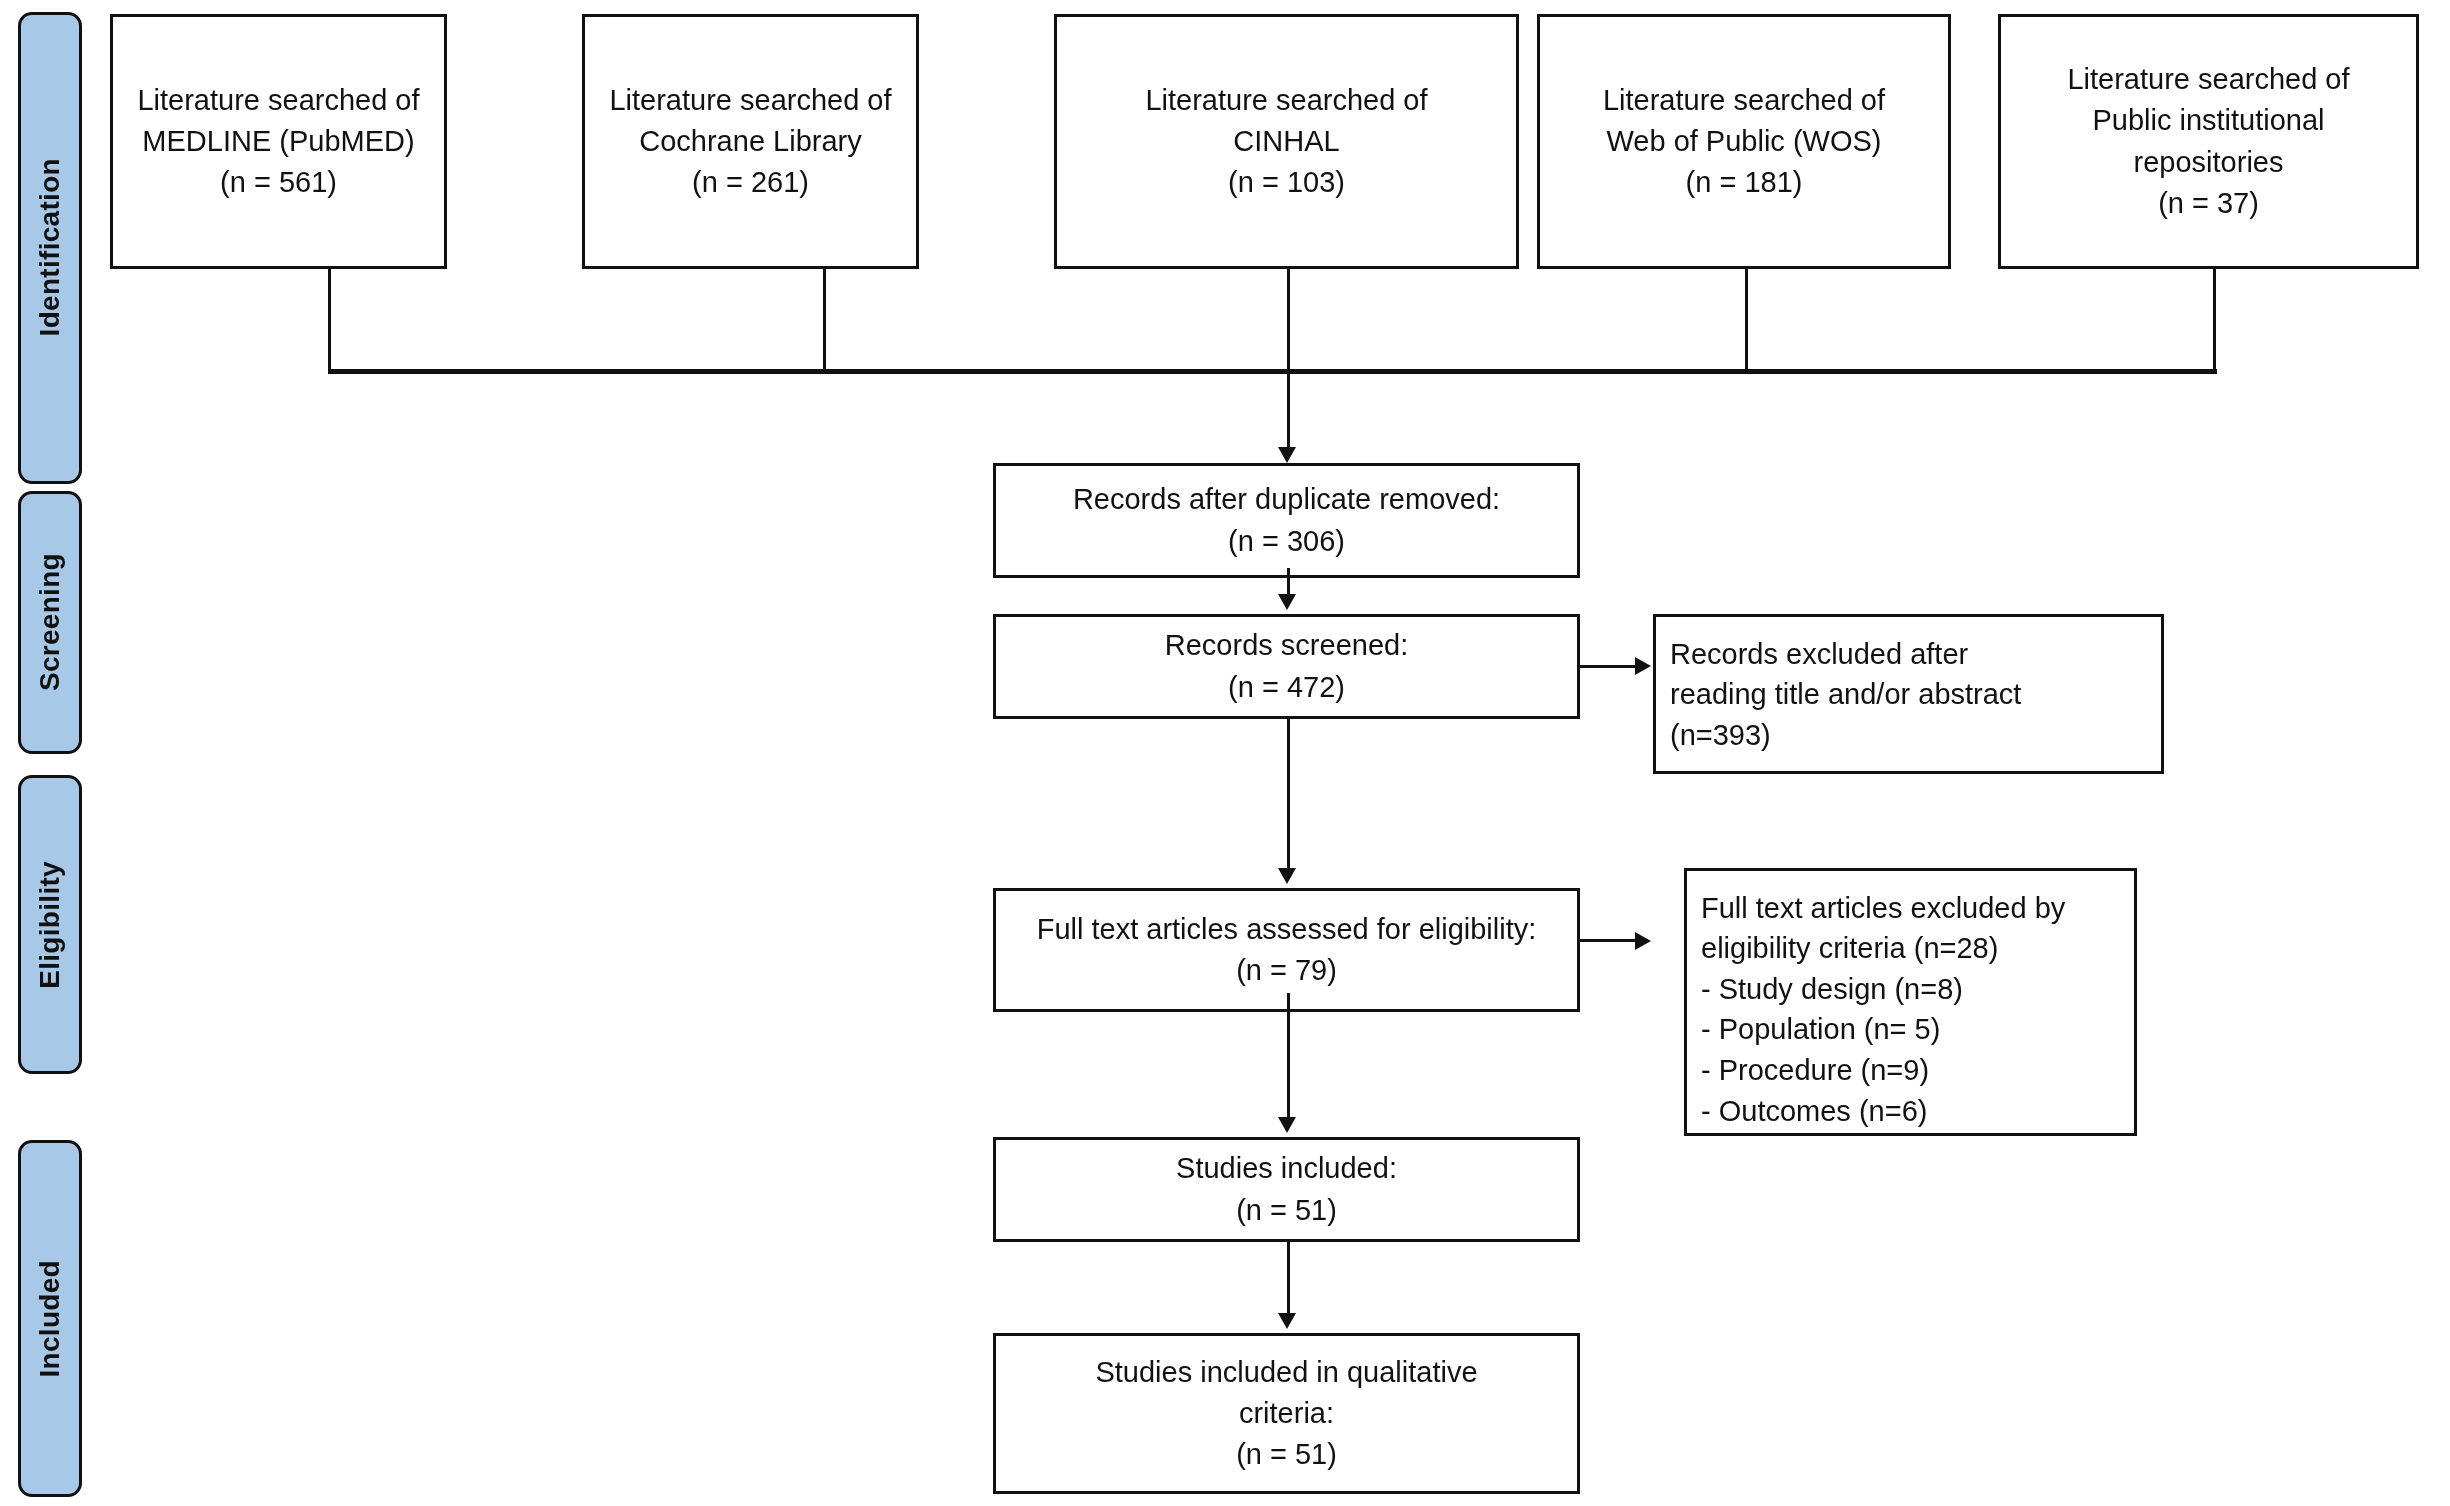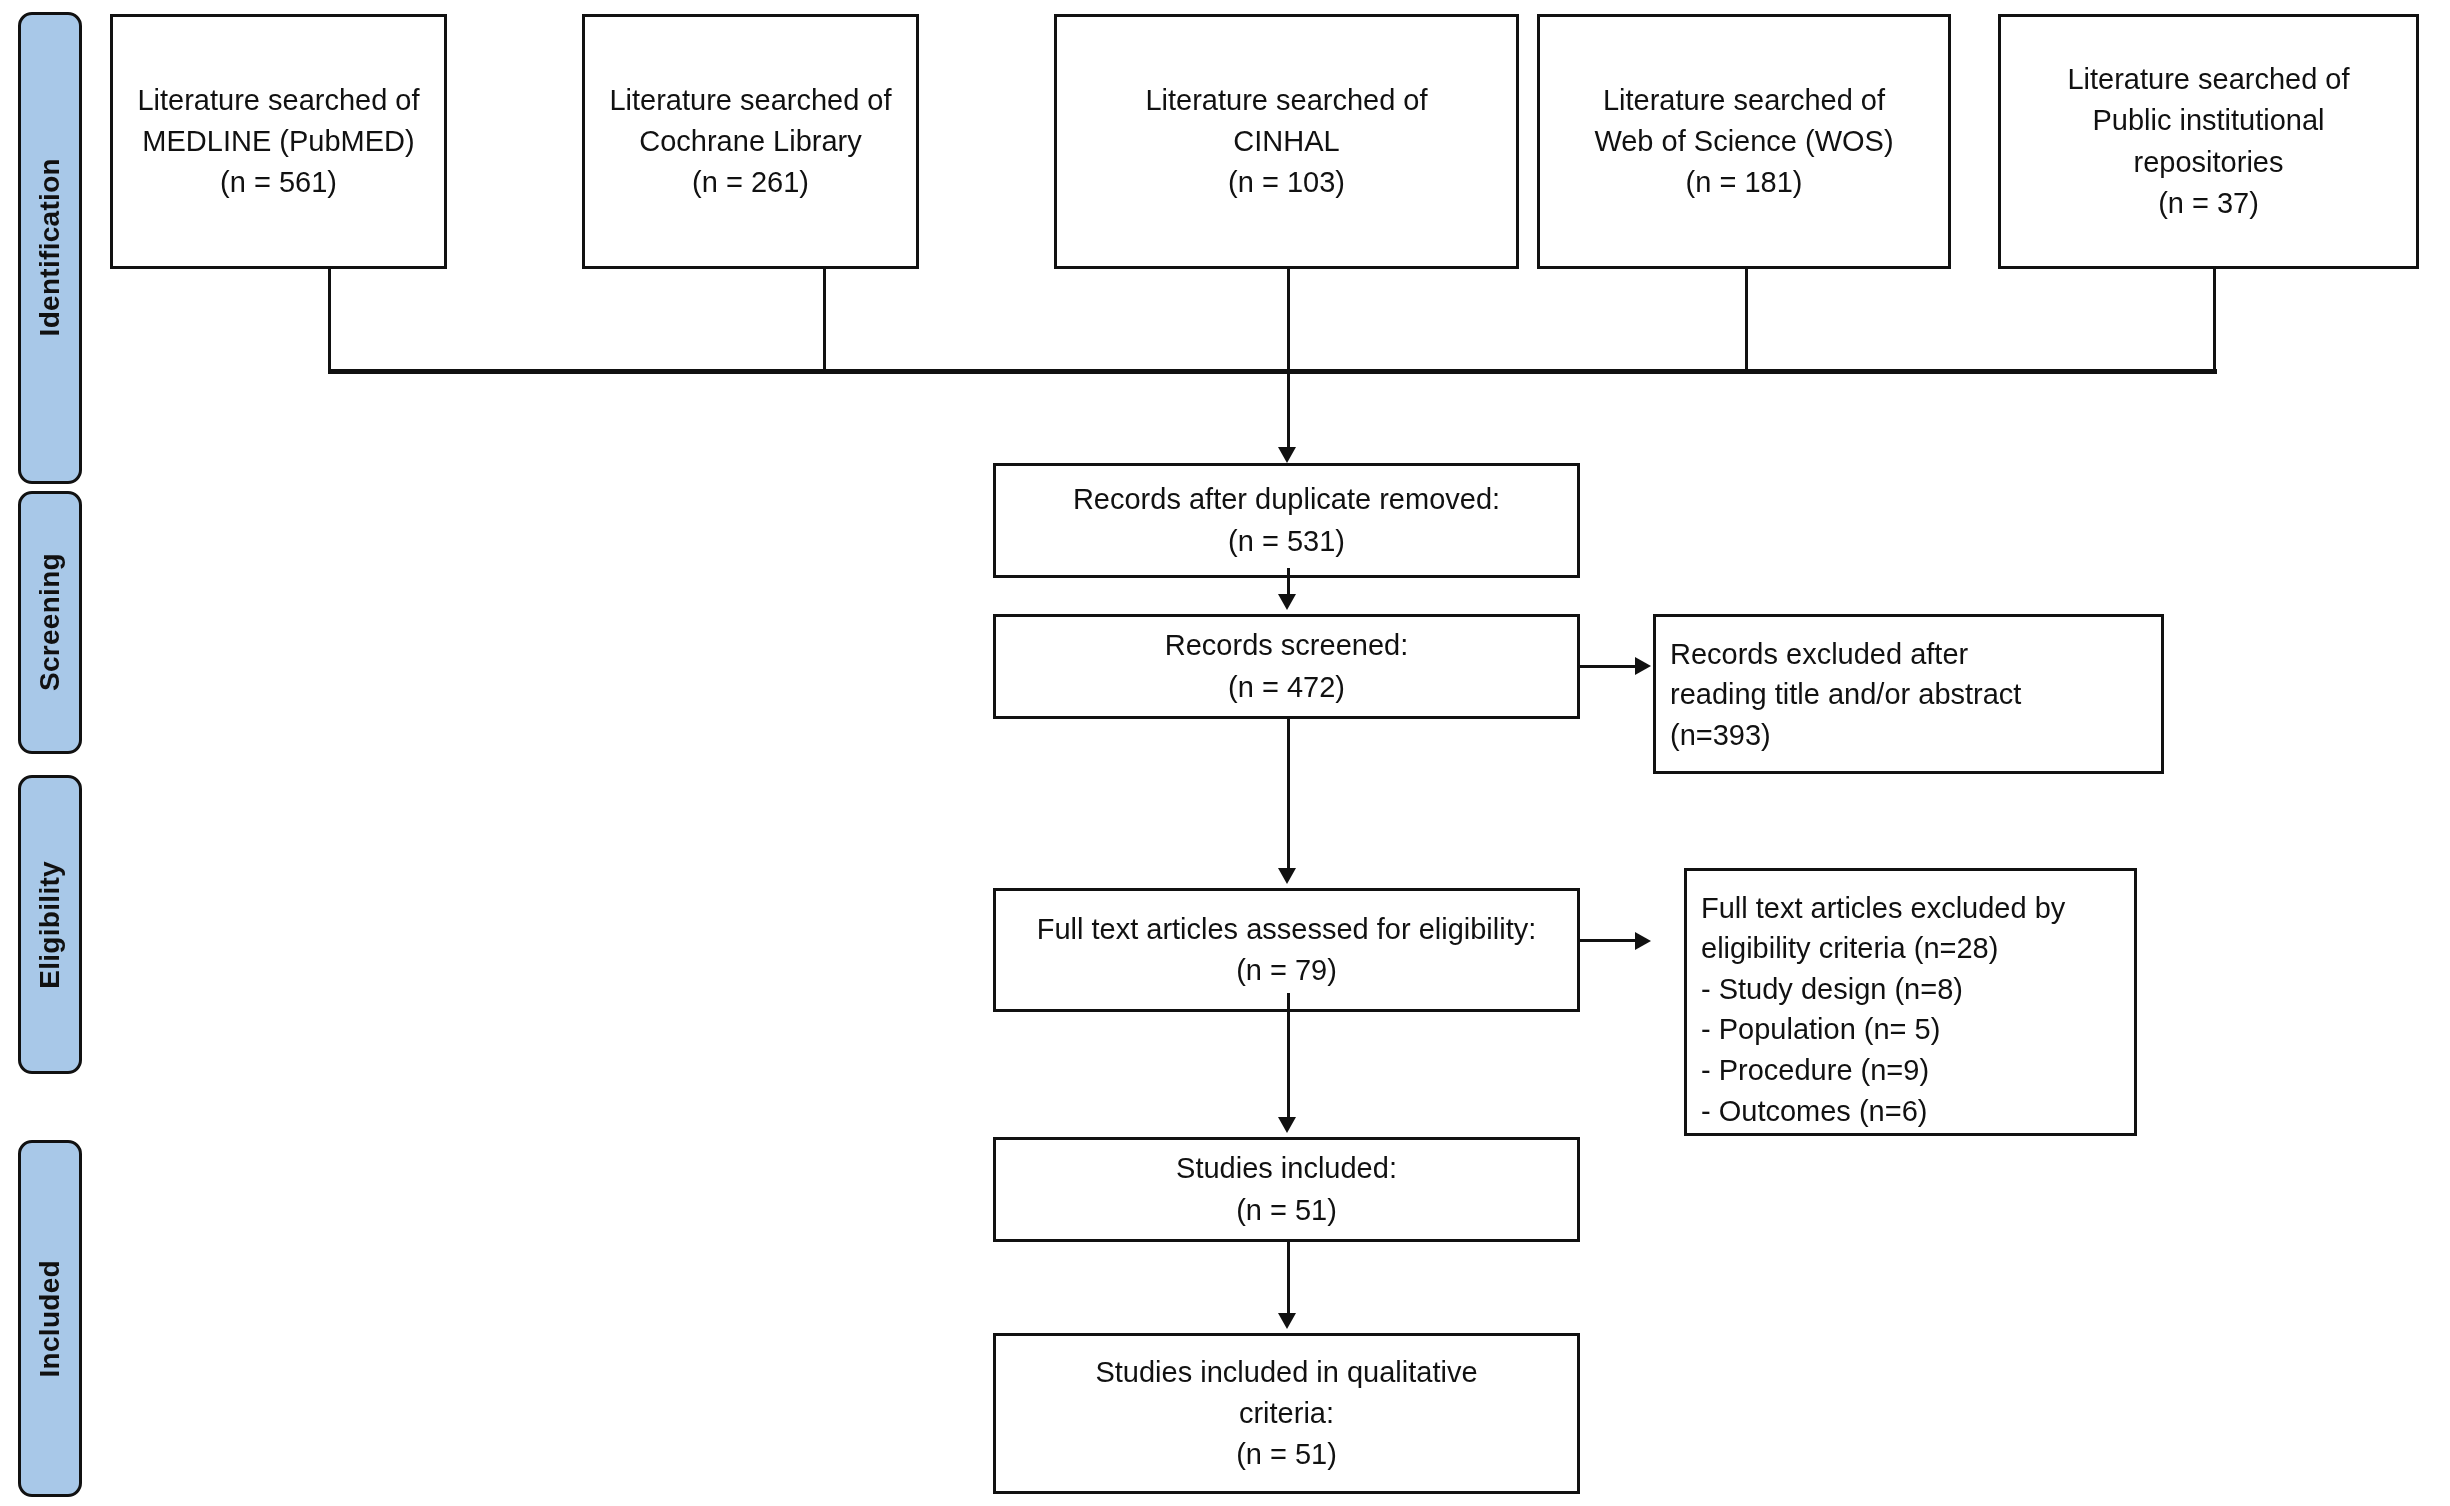--- a/index.html
+++ b/index.html
@@ -135,21 +135,21 @@
   </div>
 
   <div class="fbox" style="left:1054px;top:14px;width:465px;height:255px;">
     <div class="fline">Literature searched of</div>
     <div class="fline">CINHAL</div>
     <div class="fline">(n = 103)</div>
   </div>
 
   <div class="fbox" style="left:1537px;top:14px;width:414px;height:255px;">
     <div class="fline">Literature searched of</div>
-    <div class="fline">Web of Science (WOS)</div>
+    <div class="fline">Web of Public (WOS)</div>
     <div class="fline">(n = 181)</div>
   </div>
 
   <div class="fbox" style="left:1998px;top:14px;width:421px;height:255px;">
     <div class="fline">Literature searched of</div>
     <div class="fline">Public institutional</div>
     <div class="fline">repositories</div>
     <div class="fline">(n = 37)</div>
   </div>
 
@@ -159,21 +159,21 @@
   <div class="vline" style="left:1745px;top:269px;height:103px;"></div>
   <div class="vline" style="left:2213px;top:269px;height:103px;"></div>
 
   <div class="hbus" style="left:328px;top:369px;width:1889px;"></div>
 
   <div class="vline" style="left:1287px;top:373px;height:80px;"></div>
   <div class="arrow-down" style="left:1278px;top:447px;"></div>
 
   <div class="fbox" style="left:993px;top:463px;width:587px;height:115px;">
     <div class="fline">Records after duplicate removed:</div>
-    <div class="fline">(n = 531)</div>
+    <div class="fline">(n = 306)</div>
   </div>
 
   <div class="vline" style="left:1287px;top:568px;height:31px;"></div>
   <div class="arrow-down" style="left:1278px;top:594px;"></div>
 
   <div class="fbox" style="left:993px;top:614px;width:587px;height:105px;">
     <div class="fline">Records screened:</div>
     <div class="fline">(n = 472)</div>
   </div>
 

